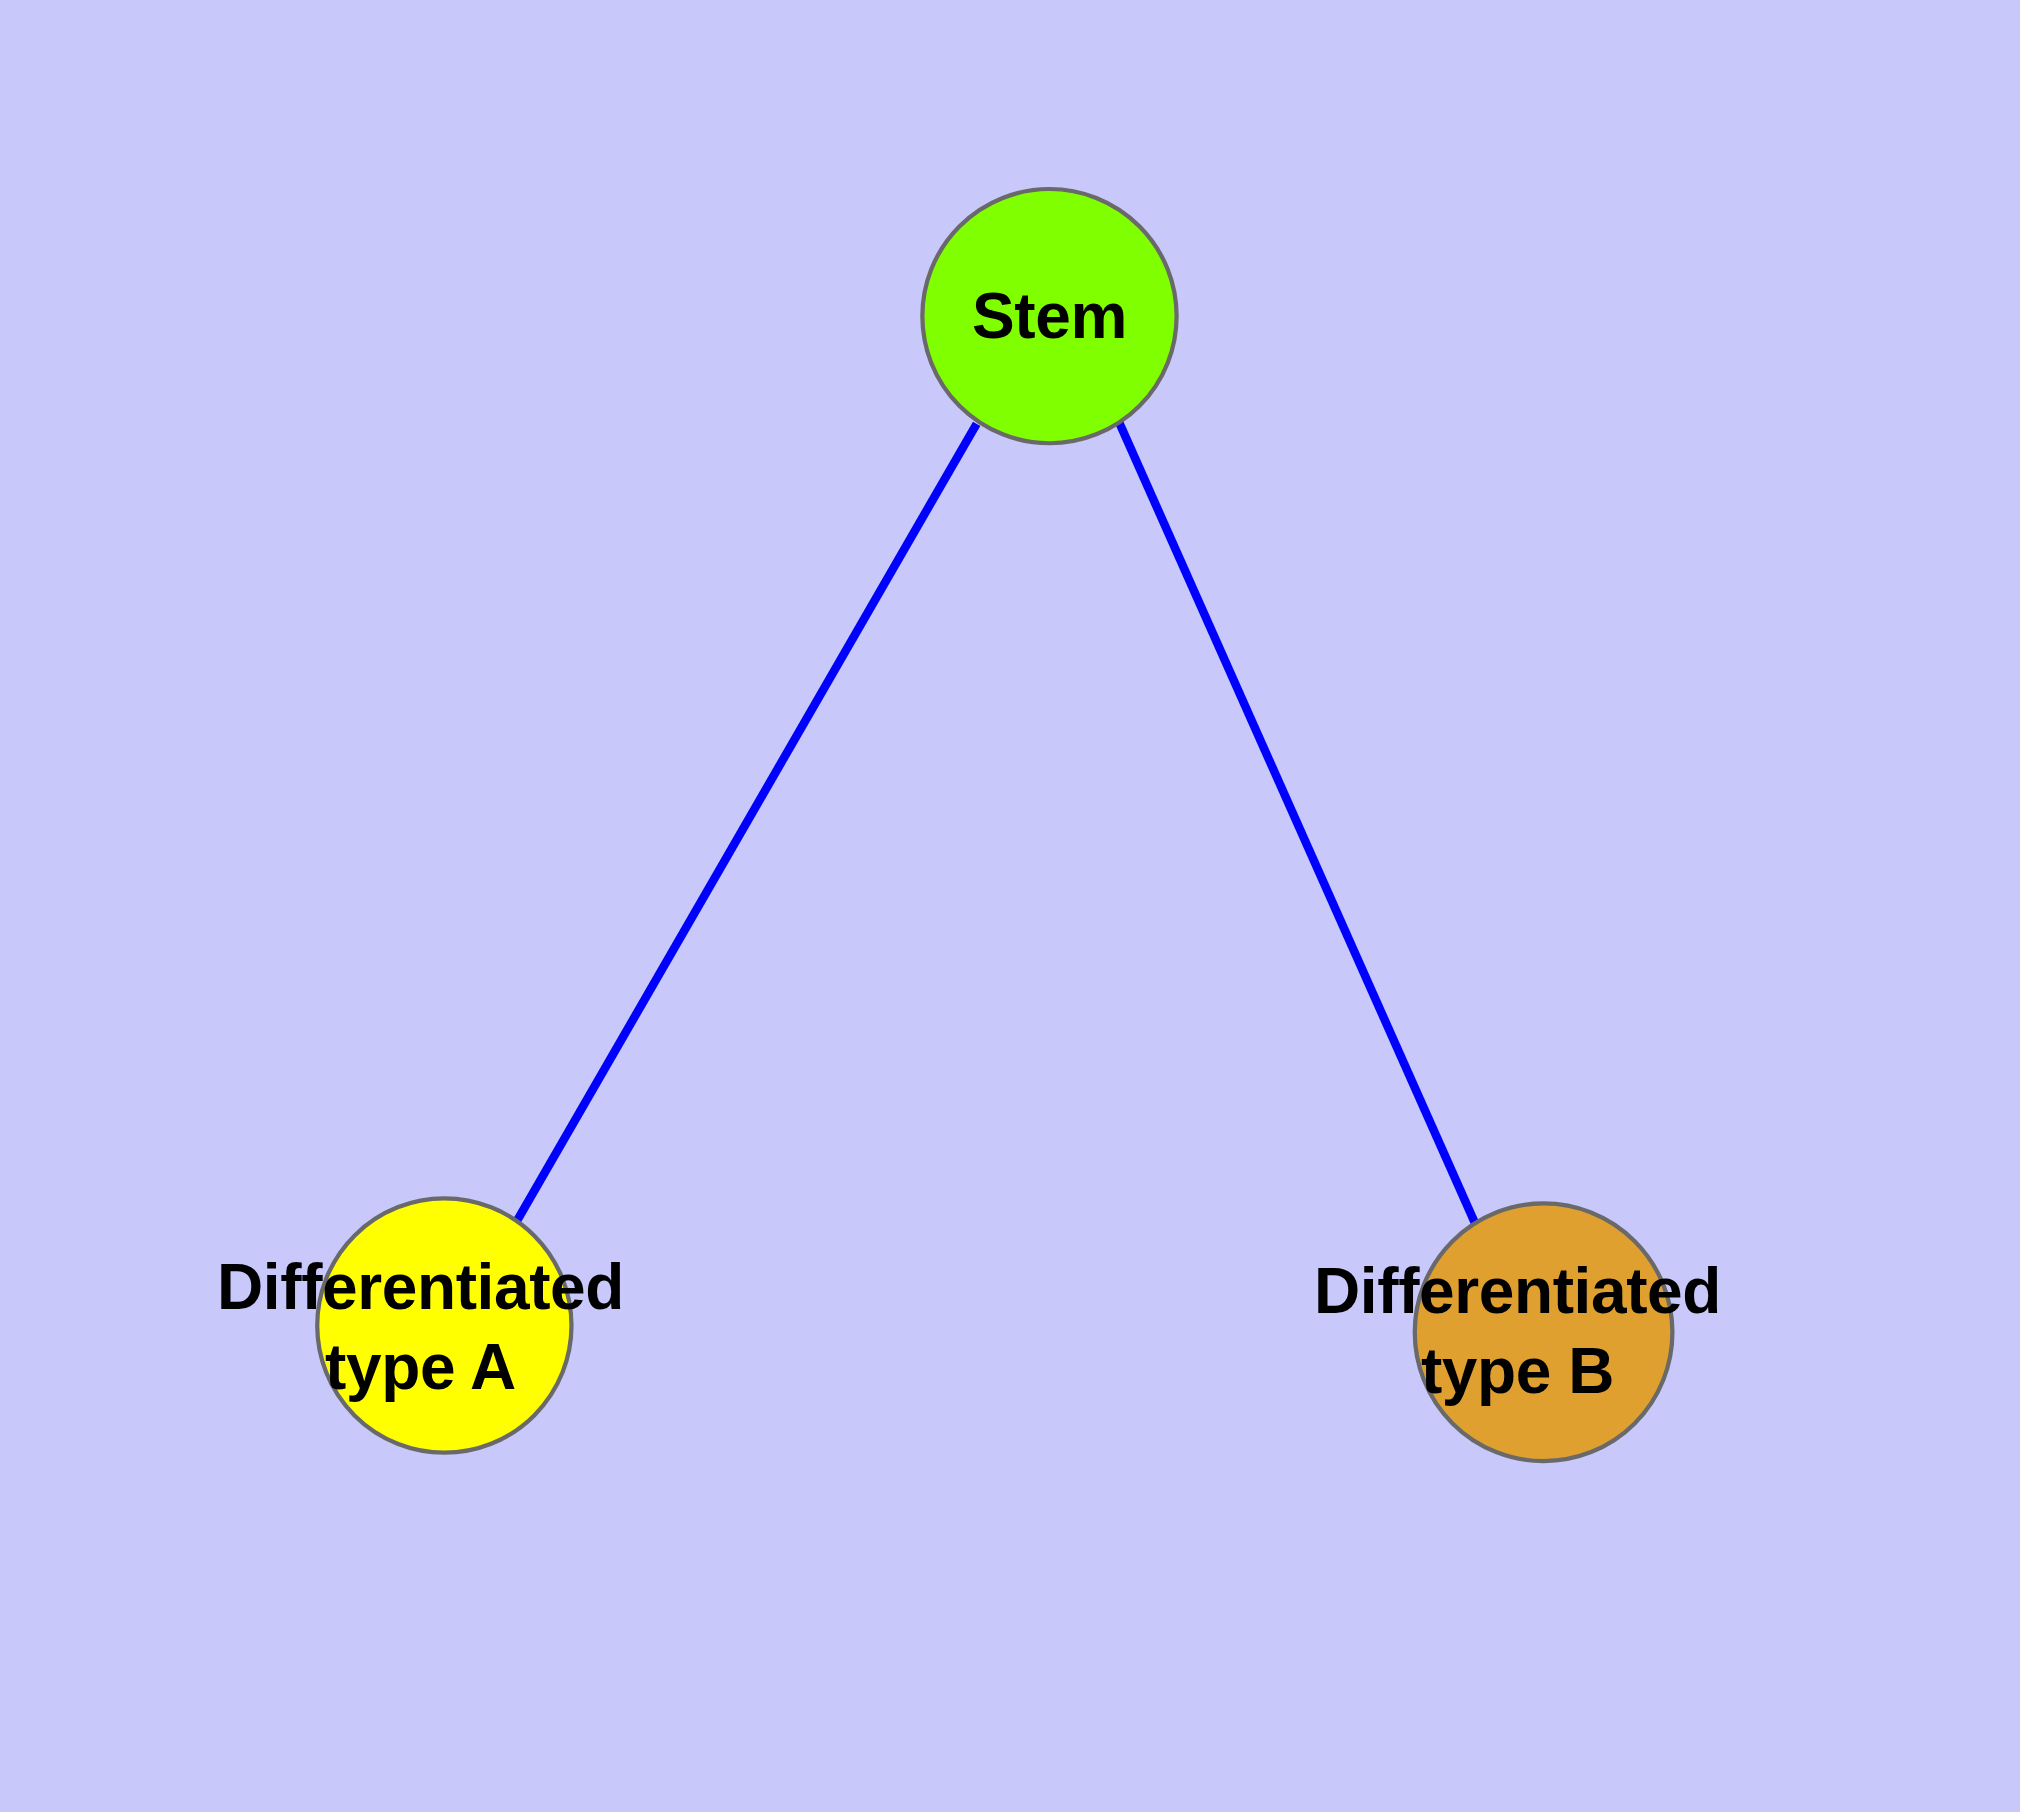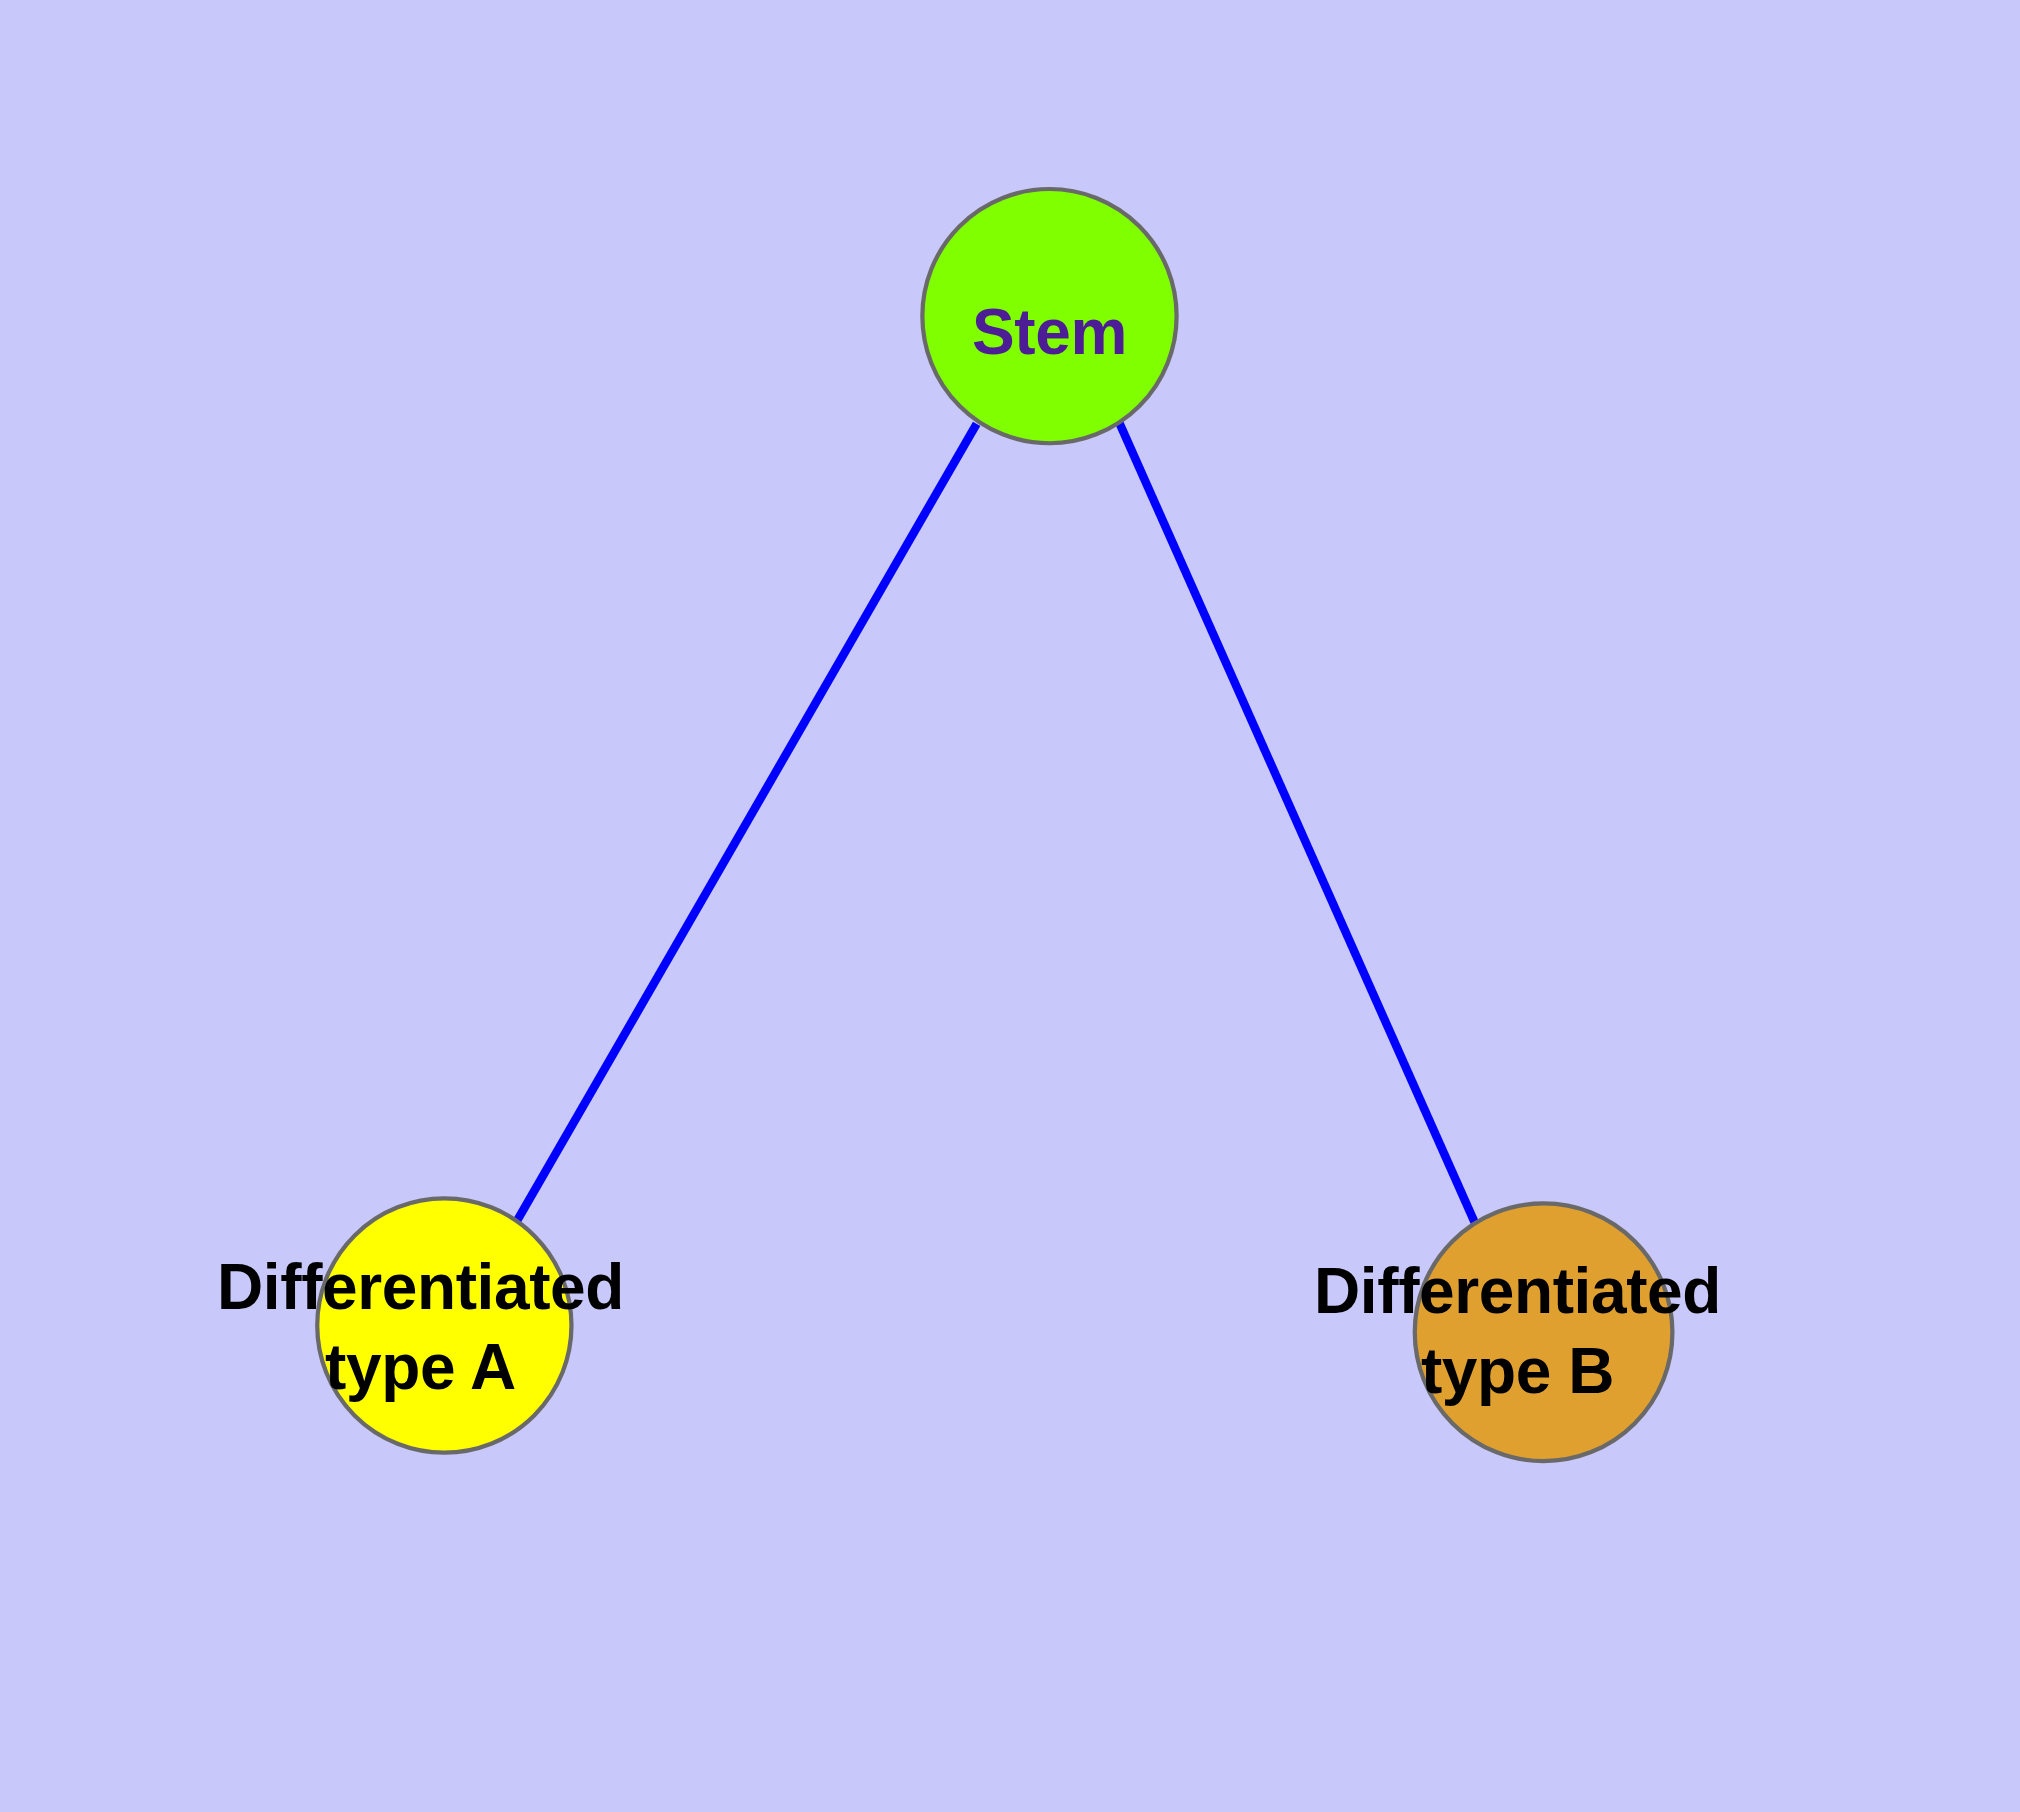--- a/index.html
+++ b/index.html
@@ -58,18 +58,18 @@
       <line class="graph-edge" stroke-linecap="butt" x1="1320" y1="498" x2="1740" y2="1443" stroke="#0000ff" stroke-width="10"></line>
     </g>
 
     <g>
       <circle class="graph-node" cx="1238" cy="373" r="150" fill="#80ff00" stroke="#696969" stroke-width="5"></circle>
       <circle class="graph-node" cx="524" cy="1564" r="150" fill="#ffff00" stroke="#696969" stroke-width="5"></circle>
       <circle class="graph-node" cx="1821" cy="1572" r="152" fill="#e0a030" stroke="#696969" stroke-width="5"></circle>
     </g>
   </svg>
 
-  <div class="node-label" style="color: #4c1d95; width: 1017px; left: 541px; top: 276px; margin-top: 16px;"><span>Stem</span></div>
+  <div class="node-label" style="color: #000000; width: 1017px; left: 541px; top: 276px;"><span>Stem</span></div>
   <div class="node-label" style="color: rgb(0, 0, 0); width: 1017px; left: -88px; top: 1247px;"><span>Differentiated</span><span>type A</span></div>
   <div class="node-label" style="color: rgb(0, 0, 0); width: 1017px; left: 1009px; top: 1251px;"><span>Differentiated</span><span>type B</span></div>
 
 </div>
 
 
 </body></html>

